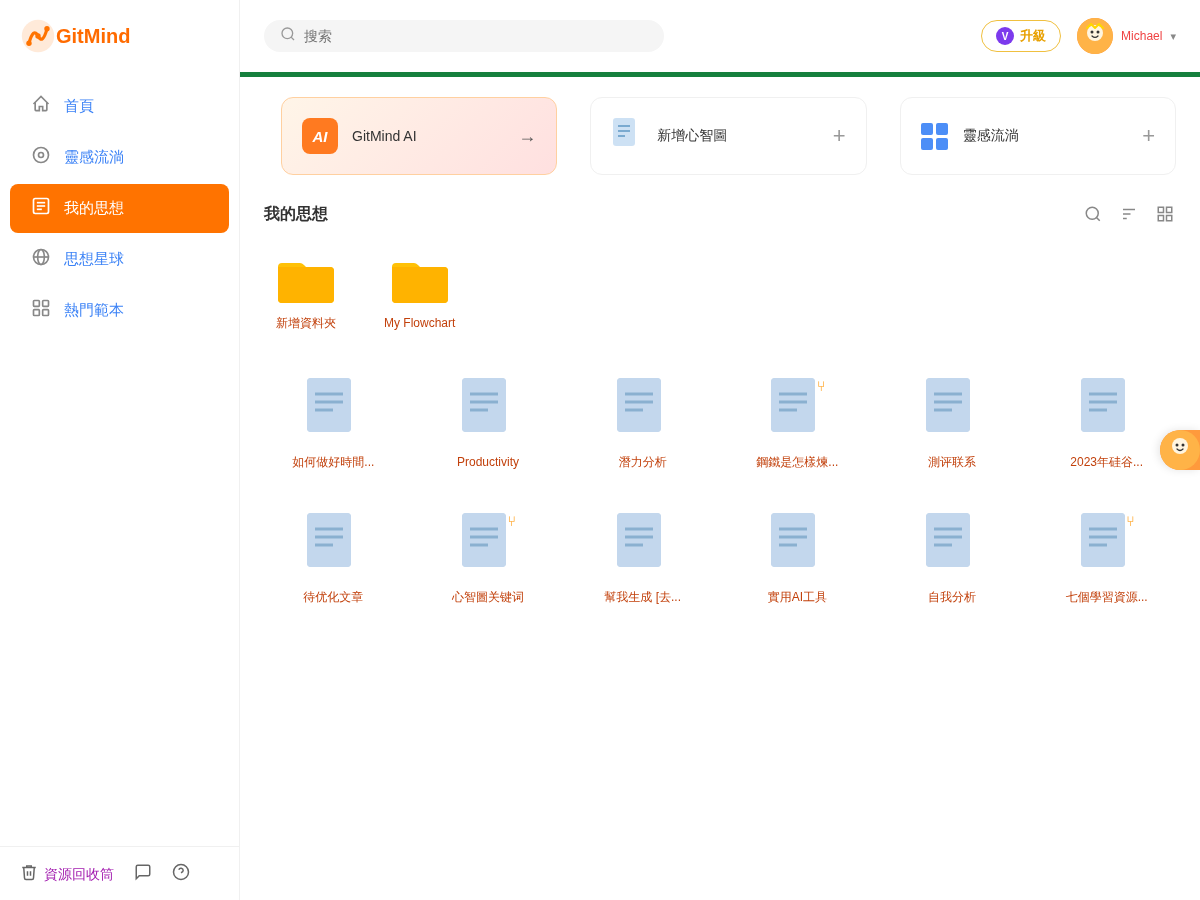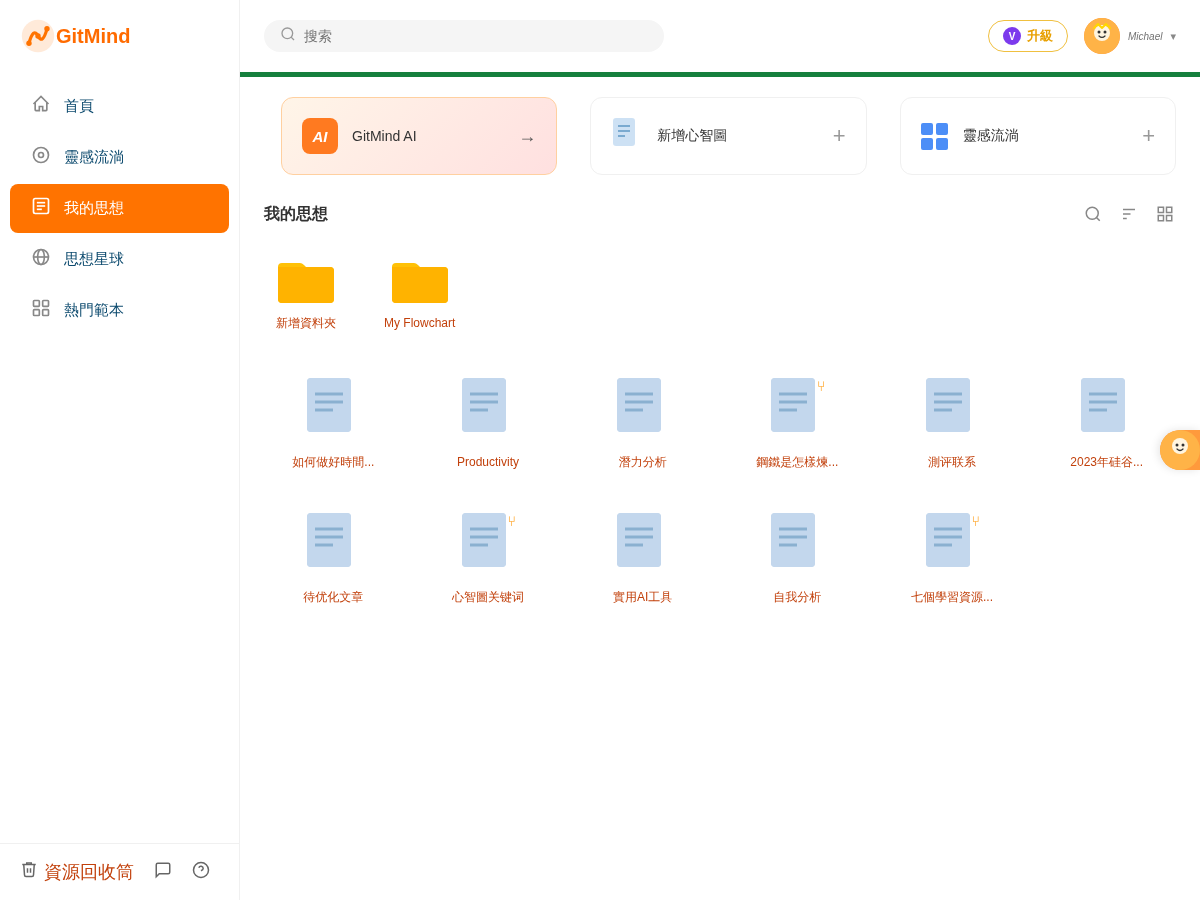--- a/index.html
+++ b/index.html
@@ -34,21 +34,21 @@
     .sidebar-nav {
       flex: 1;
       padding: 8px 0;
     }
     .nav-item {
       display: flex;
       align-items: center;
       gap: 12px;
       padding: 12px 20px;
       font-size: 15px;
-      color: #0c4a6e;
+      color: #3b82f6;
       cursor: pointer;
       border-radius: 8px;
       margin: 2px 10px;
       transition: background 0.15s;
     }
     .nav-item.active {
       background: #ff7300;
       color: #fff;
     }
     .nav-item.active .nav-icon { color: #fff; }
@@ -60,24 +60,24 @@
     }
     .sidebar-bottom {
       padding: 16px 20px;
       display: flex;
       align-items: center;
       gap: 20px;
       border-top: 1px solid #f0f0f0;
     }
     .sidebar-bottom-item {
       display: flex;
-      align-items: flex-start;
+      align-items: flex-end;
       gap: 6px;
-      font-size: 18px;
-      color: #c2410c;
+      font-size: 14px;
+      color: #a21caf;
       cursor: pointer;
     }
 
     
     .main {
       flex: 1;
       display: flex;
       flex-direction: column;
       background: #fff;
       overflow-y: auto;
@@ -150,21 +150,21 @@
       width: 36px;
       height: 36px;
       border-radius: 50%;
       background: #ff9a3c;
       display: flex;
       align-items: center;
       justify-content: center;
       overflow: hidden;
     }
     .user-avatar svg { width: 36px; height: 36px; }
-    .user-name { font-size: 10px; color: #737373; font-weight: 500; font-style: italic; }
+    .user-name { font-size: 12px; color: #ef4444; font-weight: 500; }
     .chevron-down { font-size: 11px; color: #888; }
 
     
     .content {
       padding: 20px 24px;
       flex: 1;
     }
 
     
     .quick-actions {
@@ -674,20 +674,32 @@
               <rect x="4" y="2" width="44" height="54" rx="4" fill="#c5d8ee" opacity="0.8"></rect>
               <line x1="12" y1="18" x2="40" y2="18" stroke="#8ab0d0" stroke-width="3"></line>
               <line x1="12" y1="26" x2="40" y2="26" stroke="#8ab0d0" stroke-width="3"></line>
               <line x1="12" y1="34" x2="30" y2="34" stroke="#8ab0d0" stroke-width="3"></line>
             </svg>
             <span class="share-badge" style="position:absolute;top:2px;right:2px;color:#ff9500;font-size:14px;">⑂</span>
           </div>
           <span class="file-name">心智圖关键词</span>
         </div>
 
+        <div class="file-item">
+          <div class="doc-icon-wrap">
+            <svg viewBox="0 0 60 68" width="60" height="68">
+              <rect x="4" y="2" width="44" height="54" rx="4" fill="#b8cfe8"></rect>
+              <rect x="4" y="2" width="44" height="54" rx="4" fill="#c5d8ee" opacity="0.8"></rect>
+              <line x1="12" y1="18" x2="40" y2="18" stroke="#8ab0d0" stroke-width="3"></line>
+              <line x1="12" y1="26" x2="40" y2="26" stroke="#8ab0d0" stroke-width="3"></line>
+              <line x1="12" y1="34" x2="30" y2="34" stroke="#8ab0d0" stroke-width="3"></line>
+            </svg>
+          </div>
+          <span class="file-name">幫我生成 [去...</span>
+        </div>
 
         <div class="file-item">
           <div class="doc-icon-wrap">
             <svg viewBox="0 0 60 68" width="60" height="68">
               <rect x="4" y="2" width="44" height="54" rx="4" fill="#b8cfe8"></rect>
               <rect x="4" y="2" width="44" height="54" rx="4" fill="#c5d8ee" opacity="0.8"></rect>
               <line x1="12" y1="18" x2="40" y2="18" stroke="#8ab0d0" stroke-width="3"></line>
               <line x1="12" y1="26" x2="40" y2="26" stroke="#8ab0d0" stroke-width="3"></line>
               <line x1="12" y1="34" x2="30" y2="34" stroke="#8ab0d0" stroke-width="3"></line>
             </svg>

